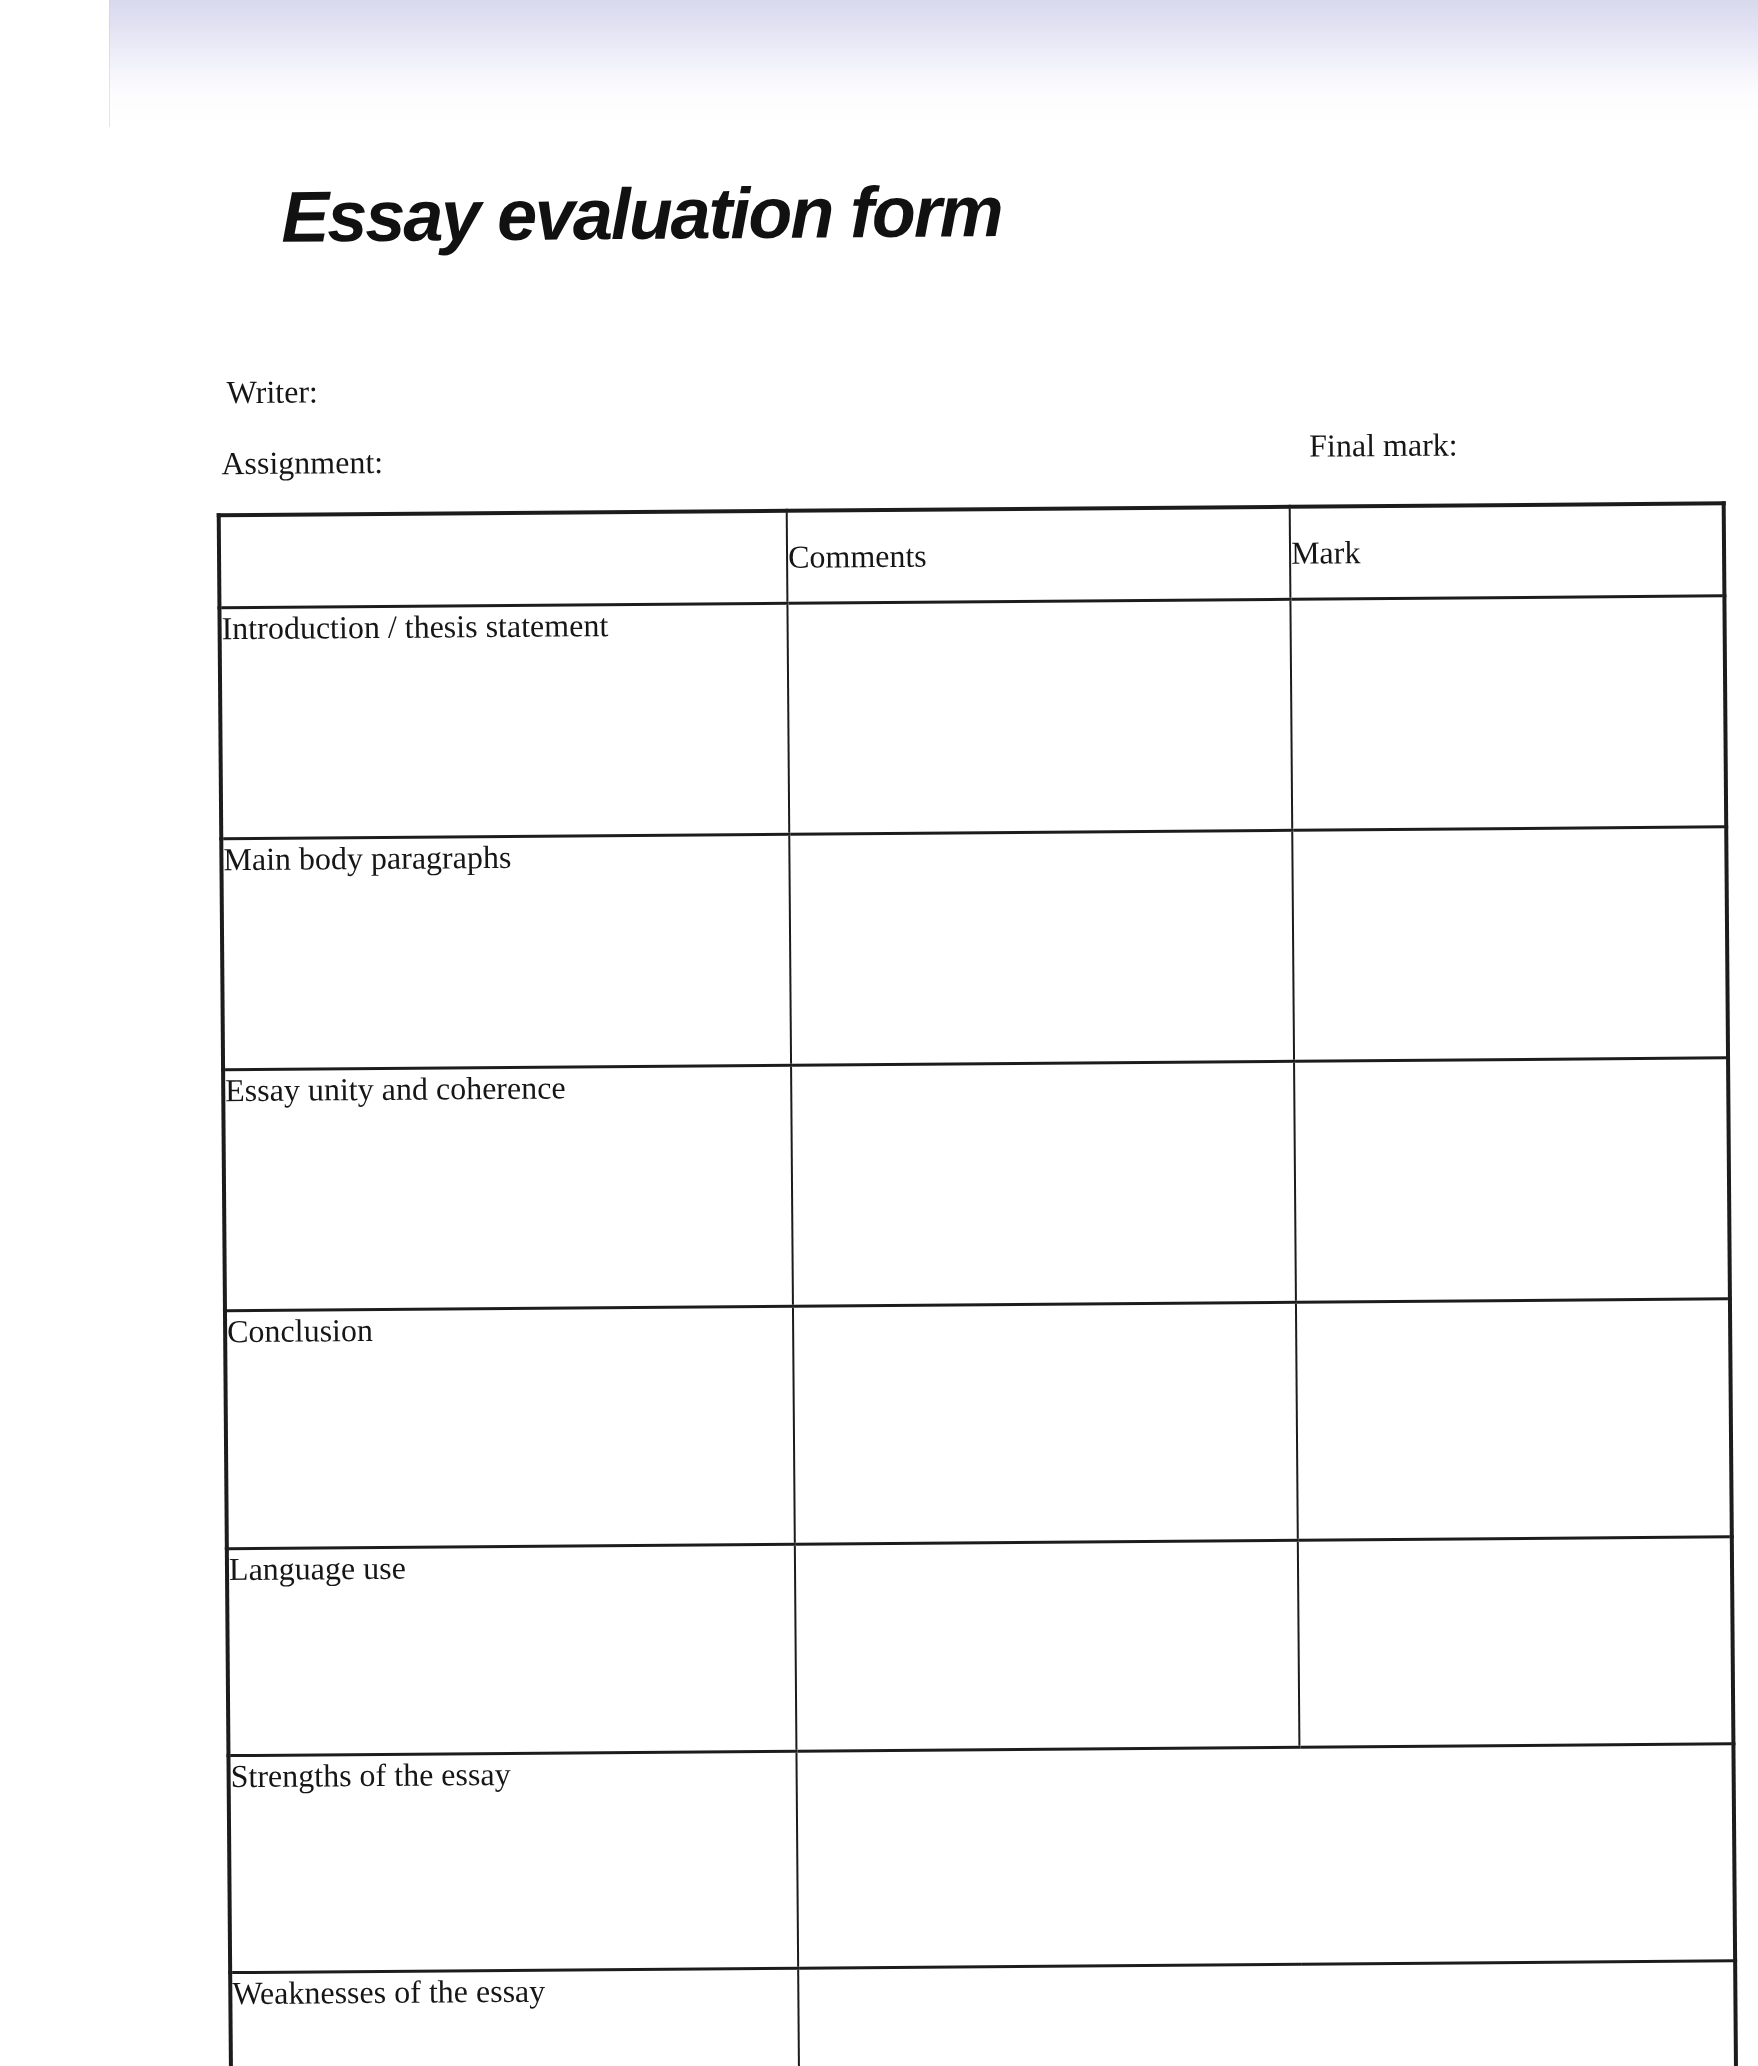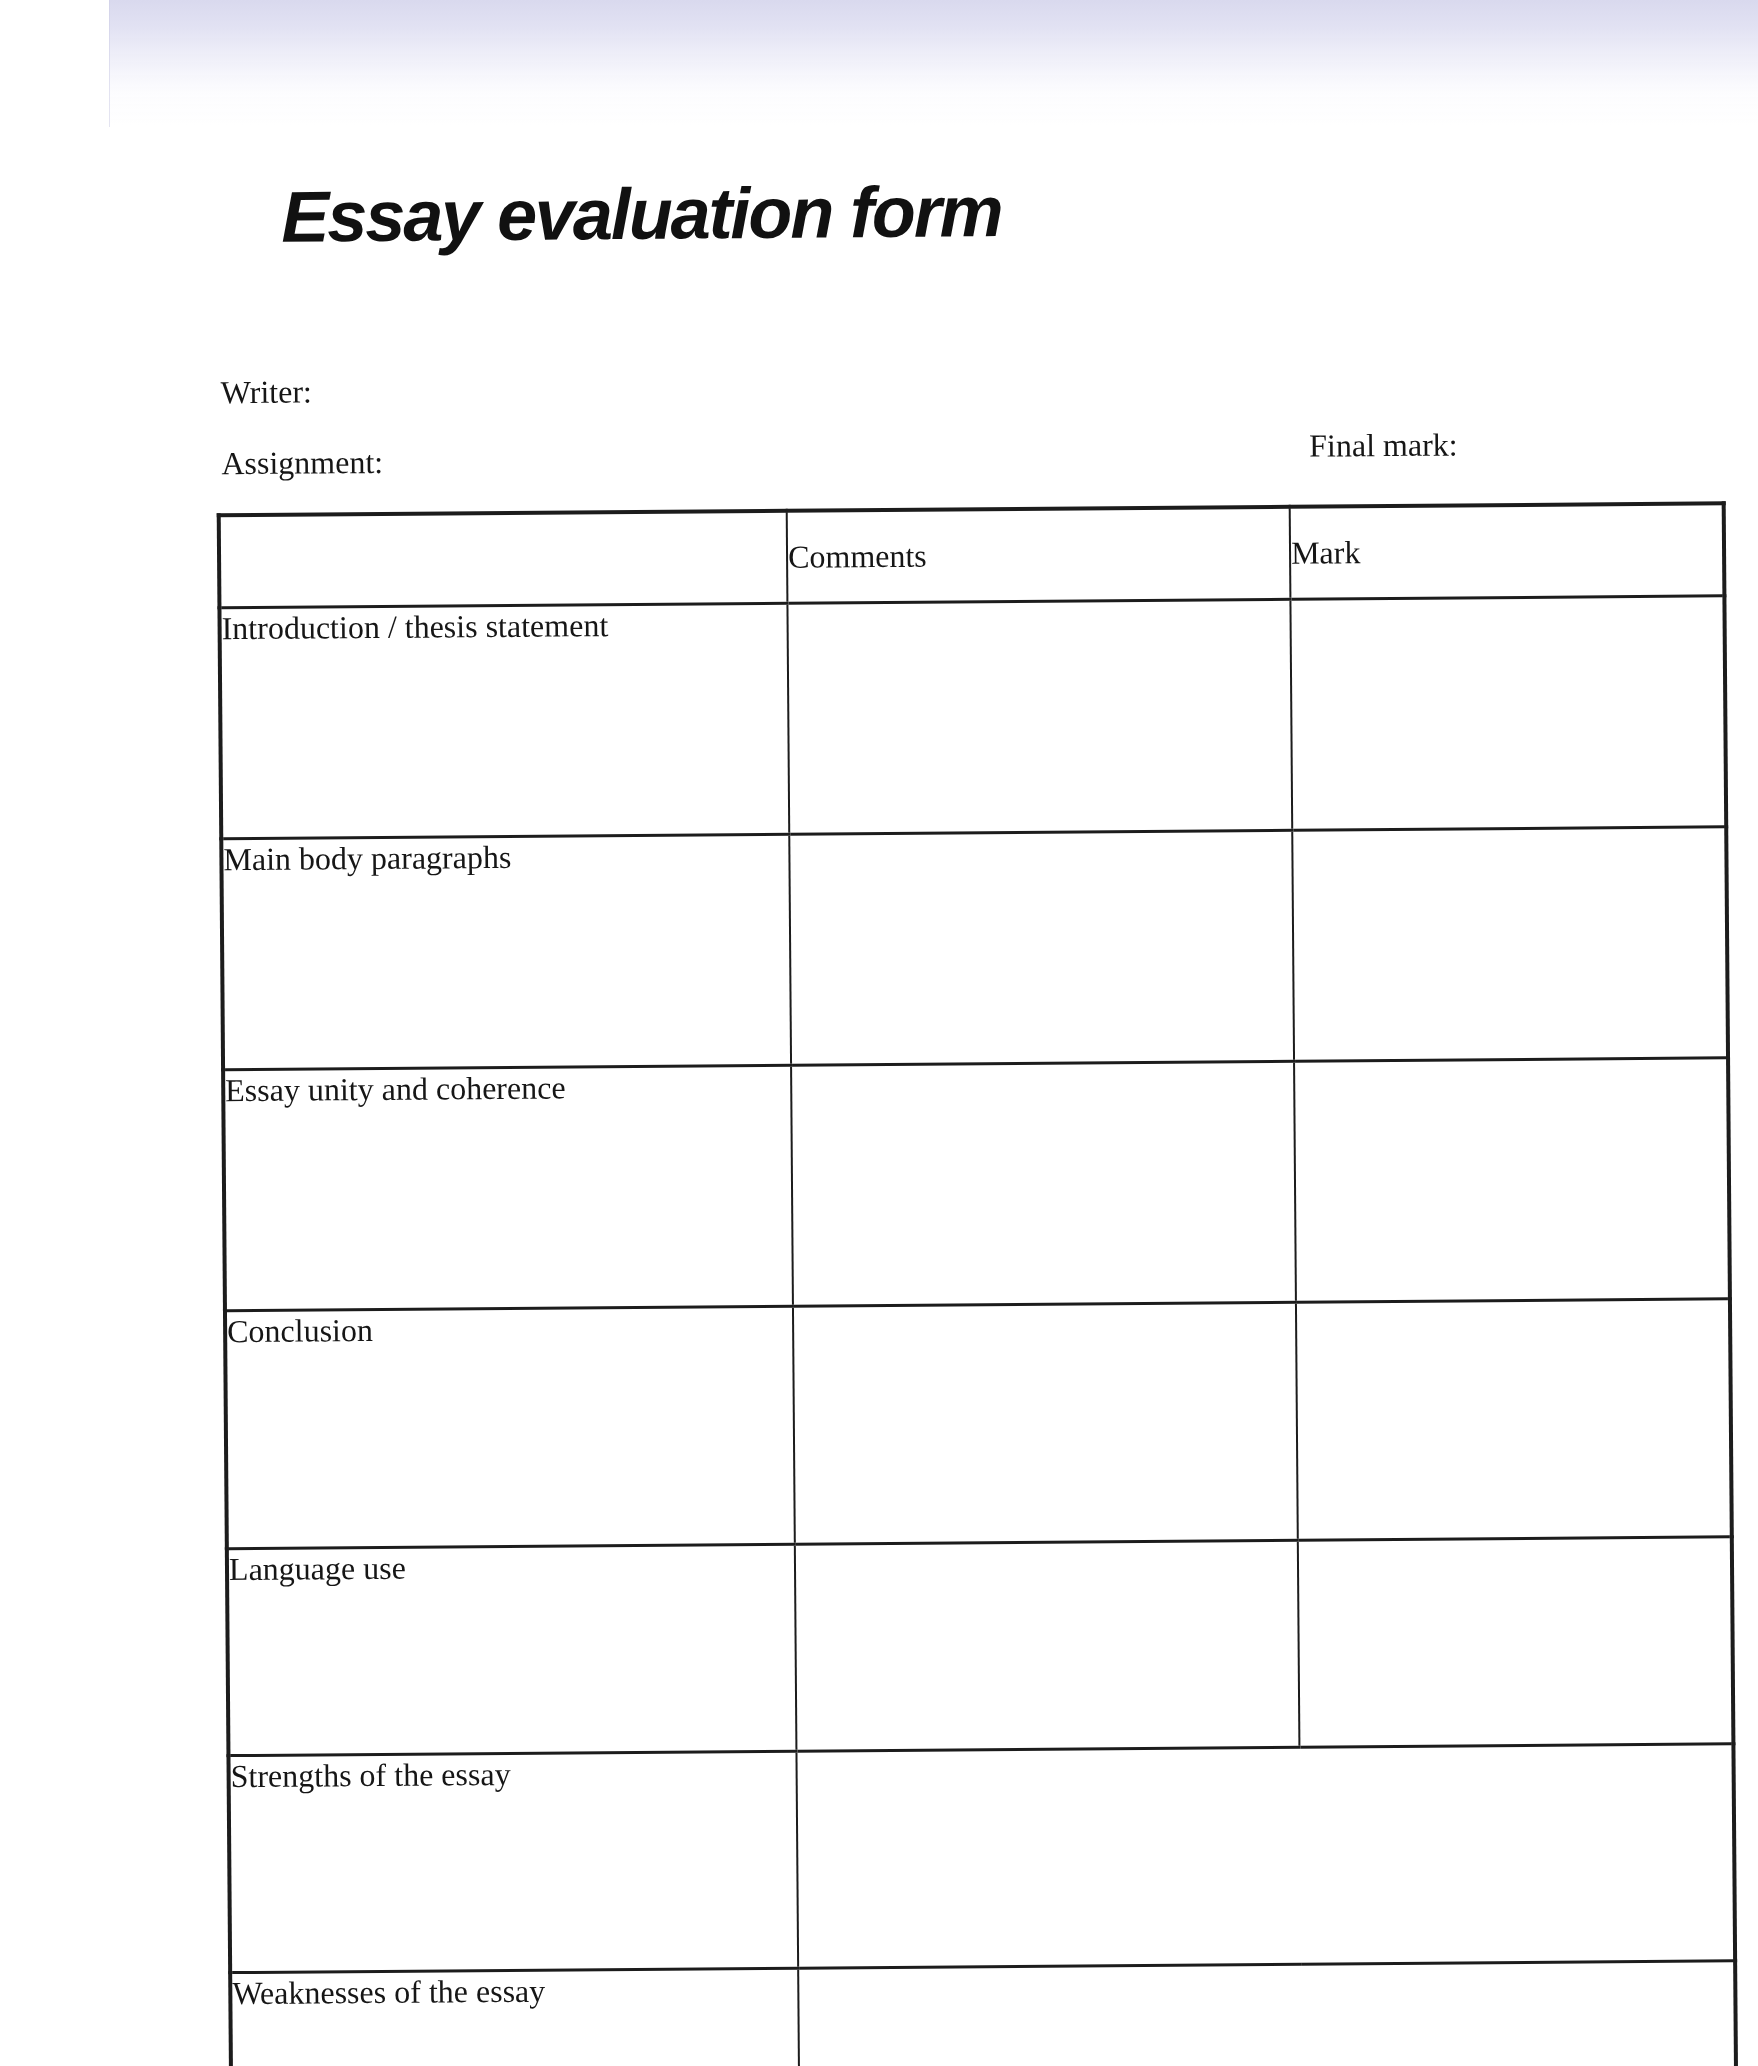--- a/index.html
+++ b/index.html
@@ -51,21 +51,21 @@
     color: #111111;
     white-space: nowrap;
   }
   .label {
     position: absolute;
     font-size: 32px;
     line-height: 1;
     color: #161616;
     white-space: nowrap;
   }
-  .writer-label     { left: 225px;  top: 371px; }
+  .writer-label     { left: 231px;  top: 371px; }
   .assignment-label { left: 225px;  top: 442px; }
   .final-mark-label { left: 1313px; top: 433px; }
 
   table.eval-table {
     position: absolute;
     left: 220px;
     top: 508px;
     border-collapse: collapse;
     table-layout: fixed;
     width: 1505px;

